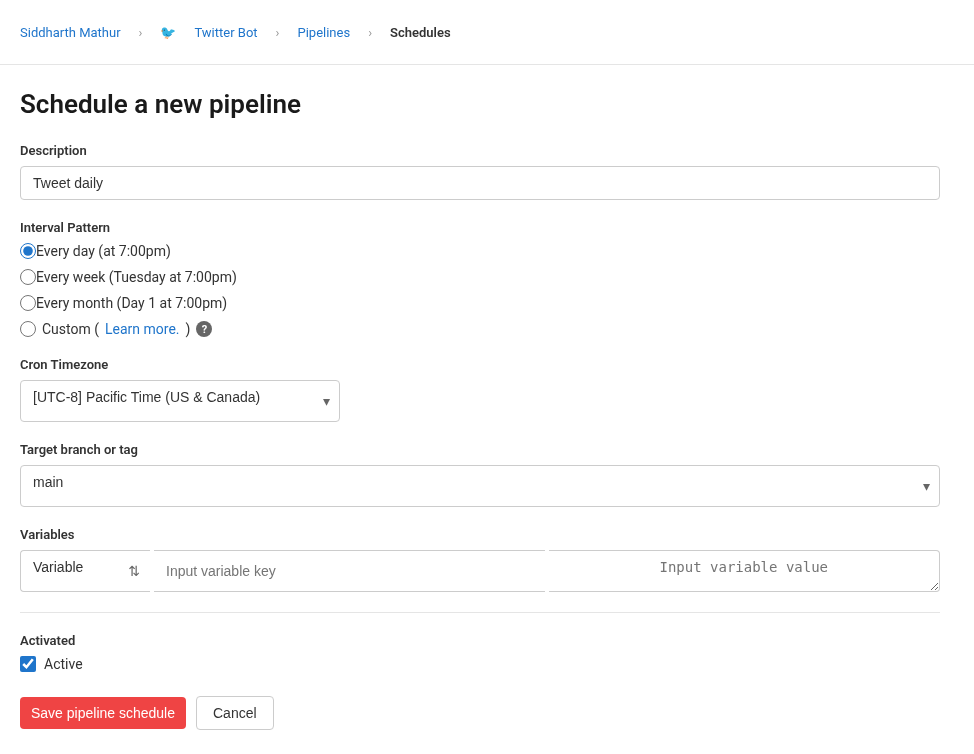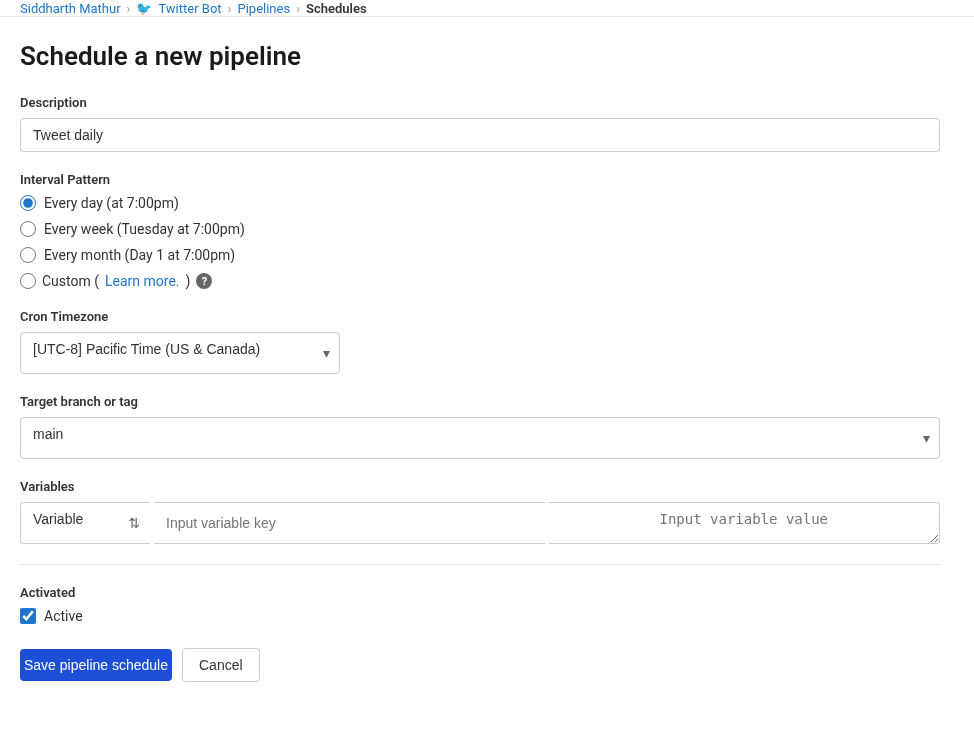--- a/index.html
+++ b/index.html
@@ -5,25 +5,25 @@
     * { box-sizing: border-box; margin: 0; padding: 0; }
     body {
       font-family: -apple-system, BlinkMacSystemFont, 'Segoe UI', Roboto, sans-serif;
       font-size: 14px;
       color: #333;
       background: #fff;
     }
     .breadcrumb {
       display: flex;
       align-items: center;
-      padding: 0 20px;
+      padding: 24px 20px;
       border-bottom: 1px solid #e5e5e5;
       font-size: 13px;
       color: #555;
-      gap: 6px;
+      gap: 18px;
       text-align: center;
     }
     .breadcrumb a {
       color: #1f75cb;
       text-decoration: none;
     }
     .breadcrumb-separator { color: #999; }
     .breadcrumb-current { font-weight: 600; color: #333; }
     .twitter-icon {
       display: inline-flex;
@@ -65,21 +65,20 @@
     }
     .radio-group {
       display: flex;
       flex-direction: column;
       gap: 10px;
       margin-bottom: 12px;
     }
     .radio-item {
       display: flex;
       align-items: flex-start;
-      gap: 8px;
       font-size: 14px;
       cursor: pointer;
     }
     .radio-item input[type="radio"] {
       width: 16px;
       height: 16px;
       cursor: pointer;
       accent-color: #1f75cb;
     }
     .custom-row {
@@ -195,25 +194,25 @@
     .checkbox-label {
       font-size: 14px;
       color: #333;
     }
     .button-row {
       display: flex;
       gap: 10px;
       align-items: center;
     }
     .btn-primary {
-      background: #1d4ed8;
+      background: #ef4444;
       color: #fff;
       border: none;
       border-radius: 4px;
-      padding: 8px 4px;
+      padding: 8px 11px;
       font-size: 14px;
       font-weight: 500;
       cursor: pointer;
     }
     .btn-secondary {
       background: #fff;
       color: #333;
       border: 1px solid #ccc;
       border-radius: 4px;
       padding: 8px 16px;

